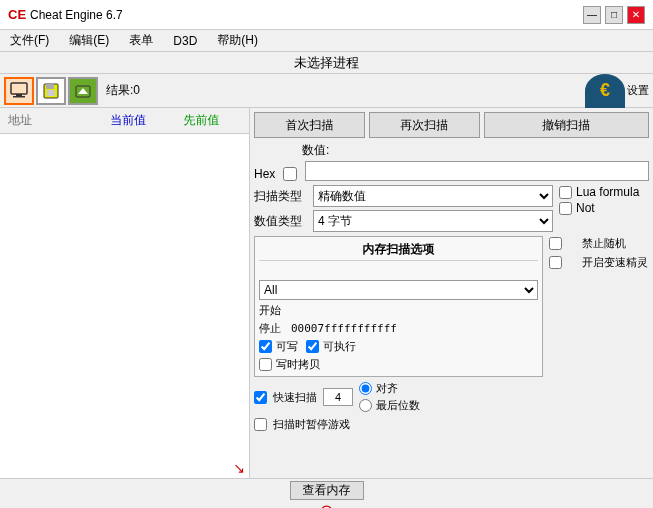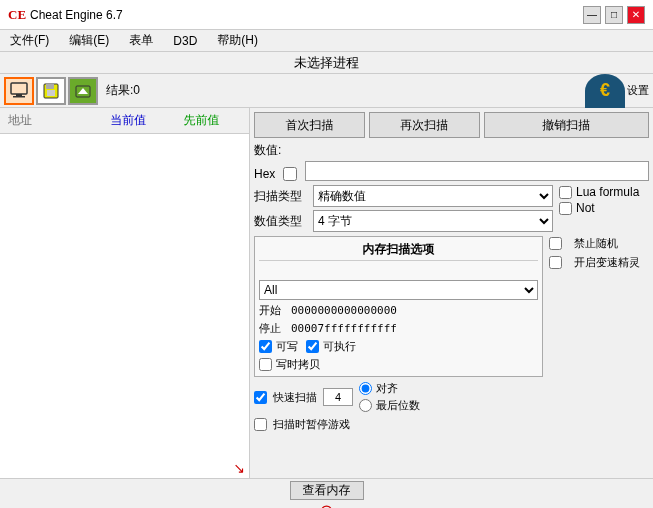--- a/index.html
+++ b/index.html
@@ -210,20 +210,21 @@
 
     
     .value-section {
       display: flex;
       flex-direction: column;
       gap: 2px;
     }
     .value-label {
       font-size: 12px;
       color: #000;
+      margin-left: 48px;
     }
     .value-row {
       display: flex;
       align-items: flex-end;
       gap: 8px;
     }
     .hex-label {
       font-size: 12px;
       color: #000;
     }
@@ -327,21 +328,21 @@
     
     .side-options {
       display: flex;
       flex-direction: column;
       gap: 4px;
       min-width: 100px;
     }
     .side-check-row {
       display: flex;
       align-items: center;
-      gap: 12px;
+      gap: 20px;
       font-size: 11px;
       color: #000;
     }
     .side-checkbox {
       width: 13px;
       height: 13px;
     }
 
     
     .extra-row {
@@ -427,21 +428,21 @@
       flex-direction: column;
       gap: 2px;
       min-width: 90px;
     }
   </style>
 </head>
 <body>
 
 <div class="title-bar">
   <div class="title-bar-left">
-    <span class="title-icon" style="color:#cc0000;font-weight:bold;font-size:13px;font-family:Liberation Serif, serif;">CE</span>
+    <span class="title-icon" style="color:#cc0000;font-weight:bold;font-size:13px;">CE</span>
     <span class="title-text">Cheat Engine 6.7</span>
   </div>
   <div class="title-controls">
     <div class="title-btn">—</div>
     <div class="title-btn">□</div>
     <div class="title-btn" style="background:#e81123;color:#fff;">✕</div>
   </div>
 </div>
 
 <div class="menu-bar">
@@ -546,21 +547,20 @@
 
     <div class="two-col">
 
       <div class="mem-options flex-1">
         <div class="mem-title">内存扫描选项</div>
         <select class="mem-select">
           <option>All</option>
         </select>
         <div class="mem-row">
           <span class="mem-row-label">开始</span>
-          <span class="mem-row-value">0000000000000000</span>
         </div>
         <div class="mem-row">
           <span class="mem-row-label">停止</span>
           <span class="mem-row-value">00007fffffffffff</span>
         </div>
         <div style="display:flex; gap:8px;">
           <div class="mem-row">
             <input type="checkbox" class="mem-checkbox" checked="" style="">
             <span class="mem-check-label">可写</span>
           </div>

